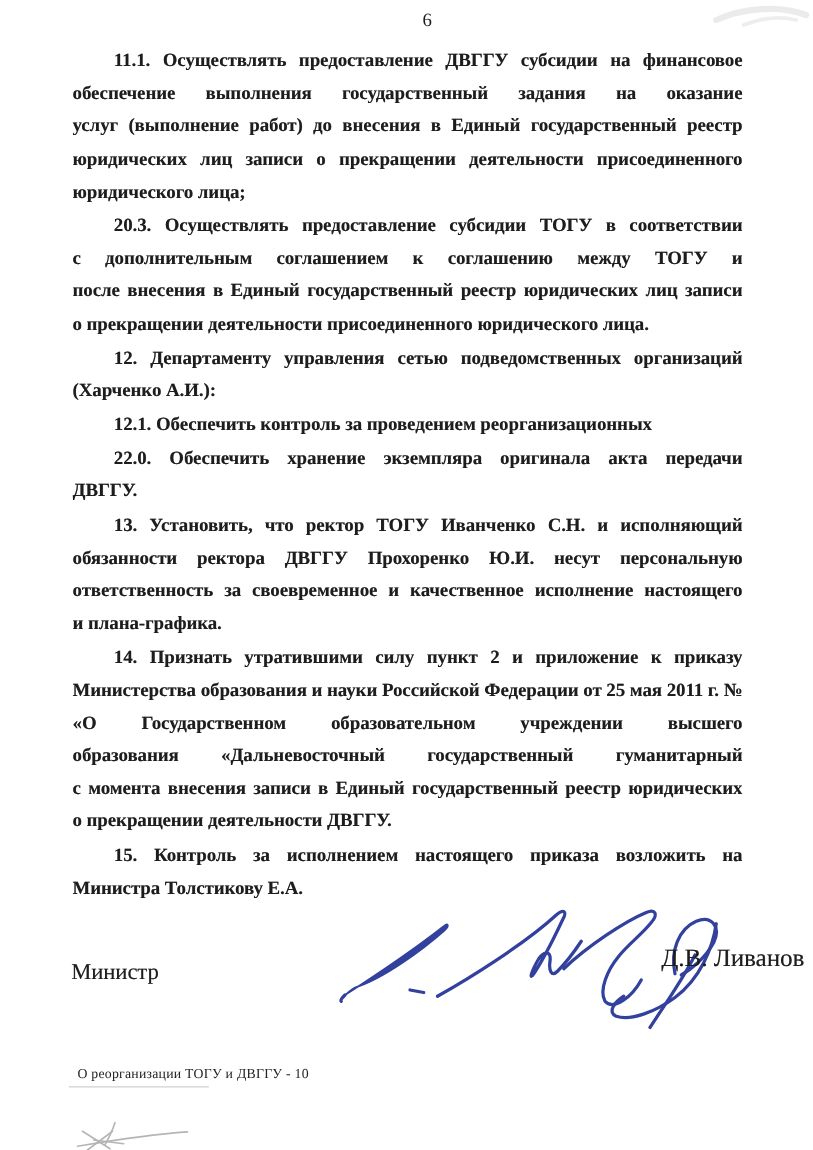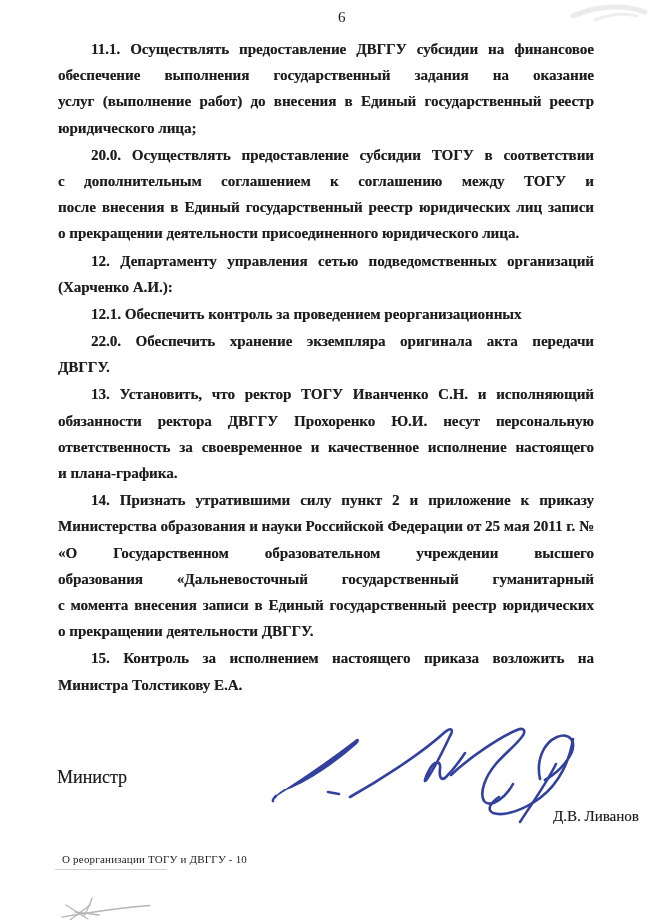--- a/index.html
+++ b/index.html
@@ -19,22 +19,22 @@
   }
   .para { margin:1px; padding:0;font-weight:bold; }
   .ln { height:26.2px; overflow:hidden; }
   .j  { text-align:justify; text-align-last:justify; }
   .ind { text-indent:33px; }
   .minister {
     position:absolute; left:57px; top:767px;
     font-size:18px; text-shadow:0.2px 0 0 rgba(25,25,25,0.55);
   }
   .signee {
-    position:absolute; left:529px; top:808px;
-    font-size:15px; text-shadow:0.2px 0 0 rgba(25,25,25,0.55);margin-left:24px;
+    position:absolute; left:529px; top:756px;
+    font-size:20px; text-shadow:0.2px 0 0 rgba(25,25,25,0.55);
   }
   .sig { position:absolute; left:255px; top:695px; width:340px; height:150px; }
   .sig path { stroke:var(--ink,#33419e); fill:none; stroke-width:2.6;
               stroke-linecap:round; stroke-linejoin:round; }
   .sig path.lens { fill:var(--ink,#33419e); stroke-width:1.4; }
   .footer {
     position:absolute; left:62px; top:853px;
     font-size:11px; letter-spacing:0.2px; color:#222;
   }
   .footer-rule {
@@ -52,25 +52,26 @@
 <div class="page">
 
   <div class="pagenum">6</div>
 
   <div class="docbody">
 
     <div class="para">
       <div class="ln j ind">11.1. Осуществлять предоставление ДВГГУ субсидии на финансовое</div>
       <div class="ln j">обеспечение выполнения государственный задания на оказание государственных</div>
       <div class="ln j">услуг (выполнение работ) до внесения в Единый государственный реестр</div>
+      <div class="ln j">юридических лиц записи о прекращении деятельности присоединенного</div>
       <div class="ln">юридического лица;</div>
     </div>
 
     <div class="para">
-      <div class="ln j ind">20.0. Осуществлять предоставление субсидии ТОГУ в соответствии</div>
+      <div class="ln j ind">20.3. Осуществлять предоставление субсидии ТОГУ в соответствии</div>
       <div class="ln j">с дополнительным соглашением к соглашению между ТОГУ и Министерством</div>
       <div class="ln j">после внесения в Единый государственный реестр юридических лиц записи</div>
       <div class="ln">о прекращении деятельности присоединенного юридического лица.</div>
     </div>
 
     <div class="para">
       <div class="ln j ind">12. Департаменту управления сетью подведомственных организаций</div>
       <div class="ln">(Харченко А.И.):</div>
     </div>
 

